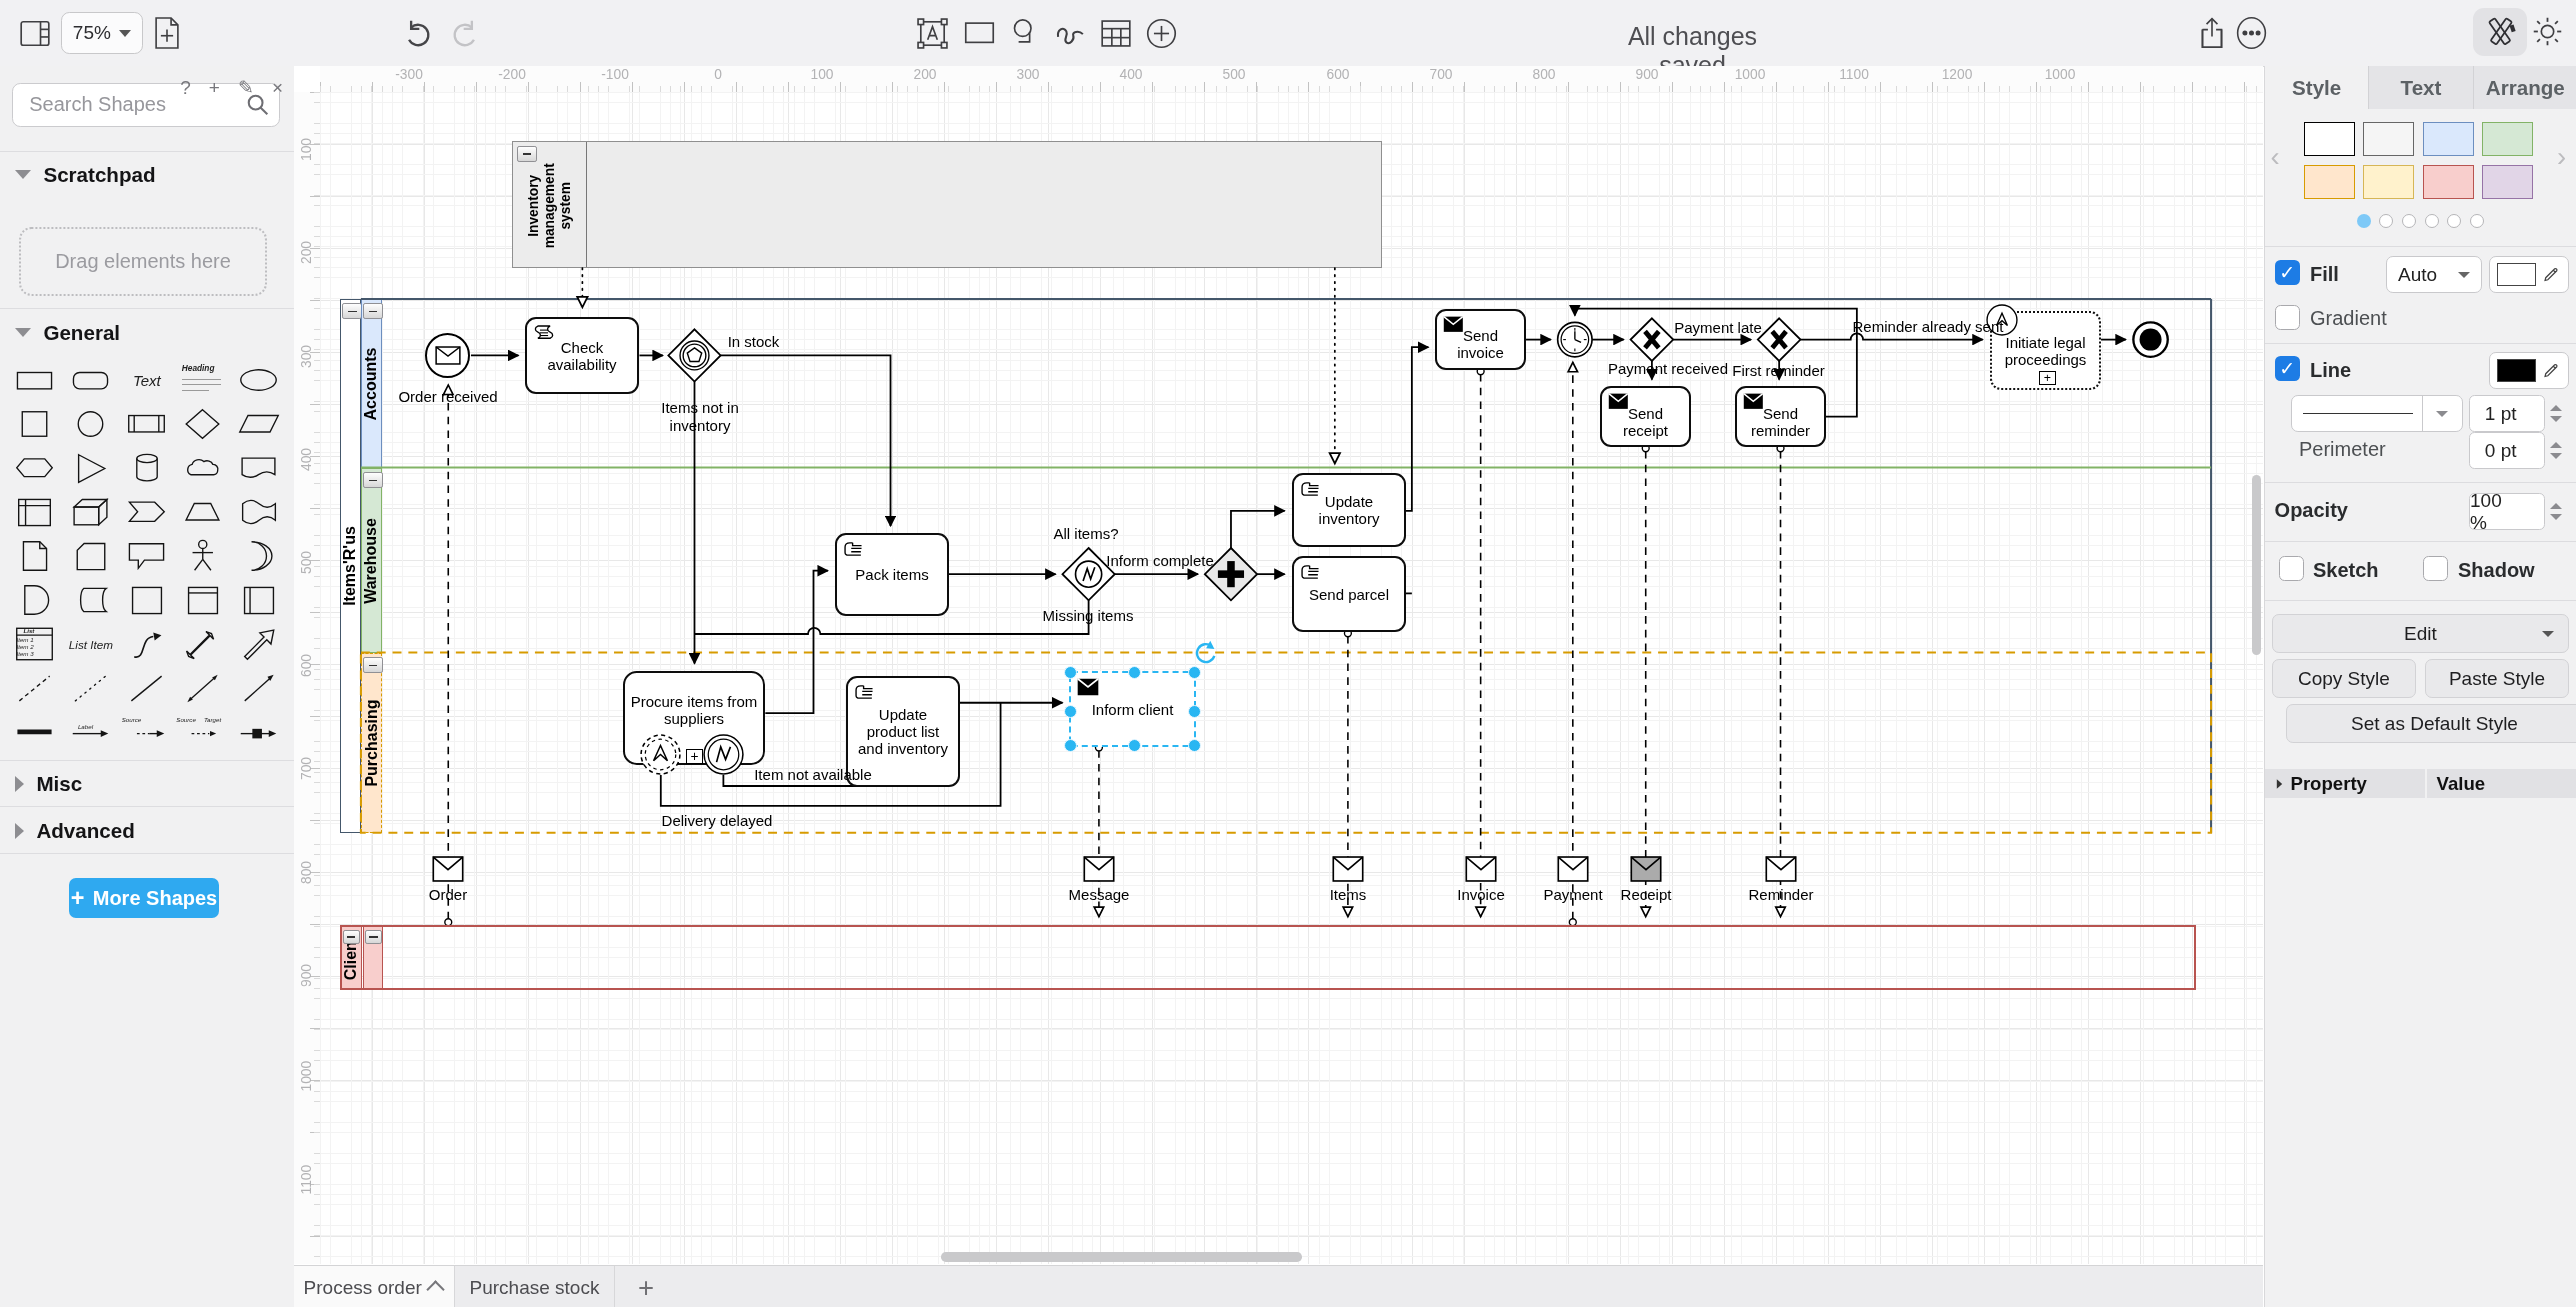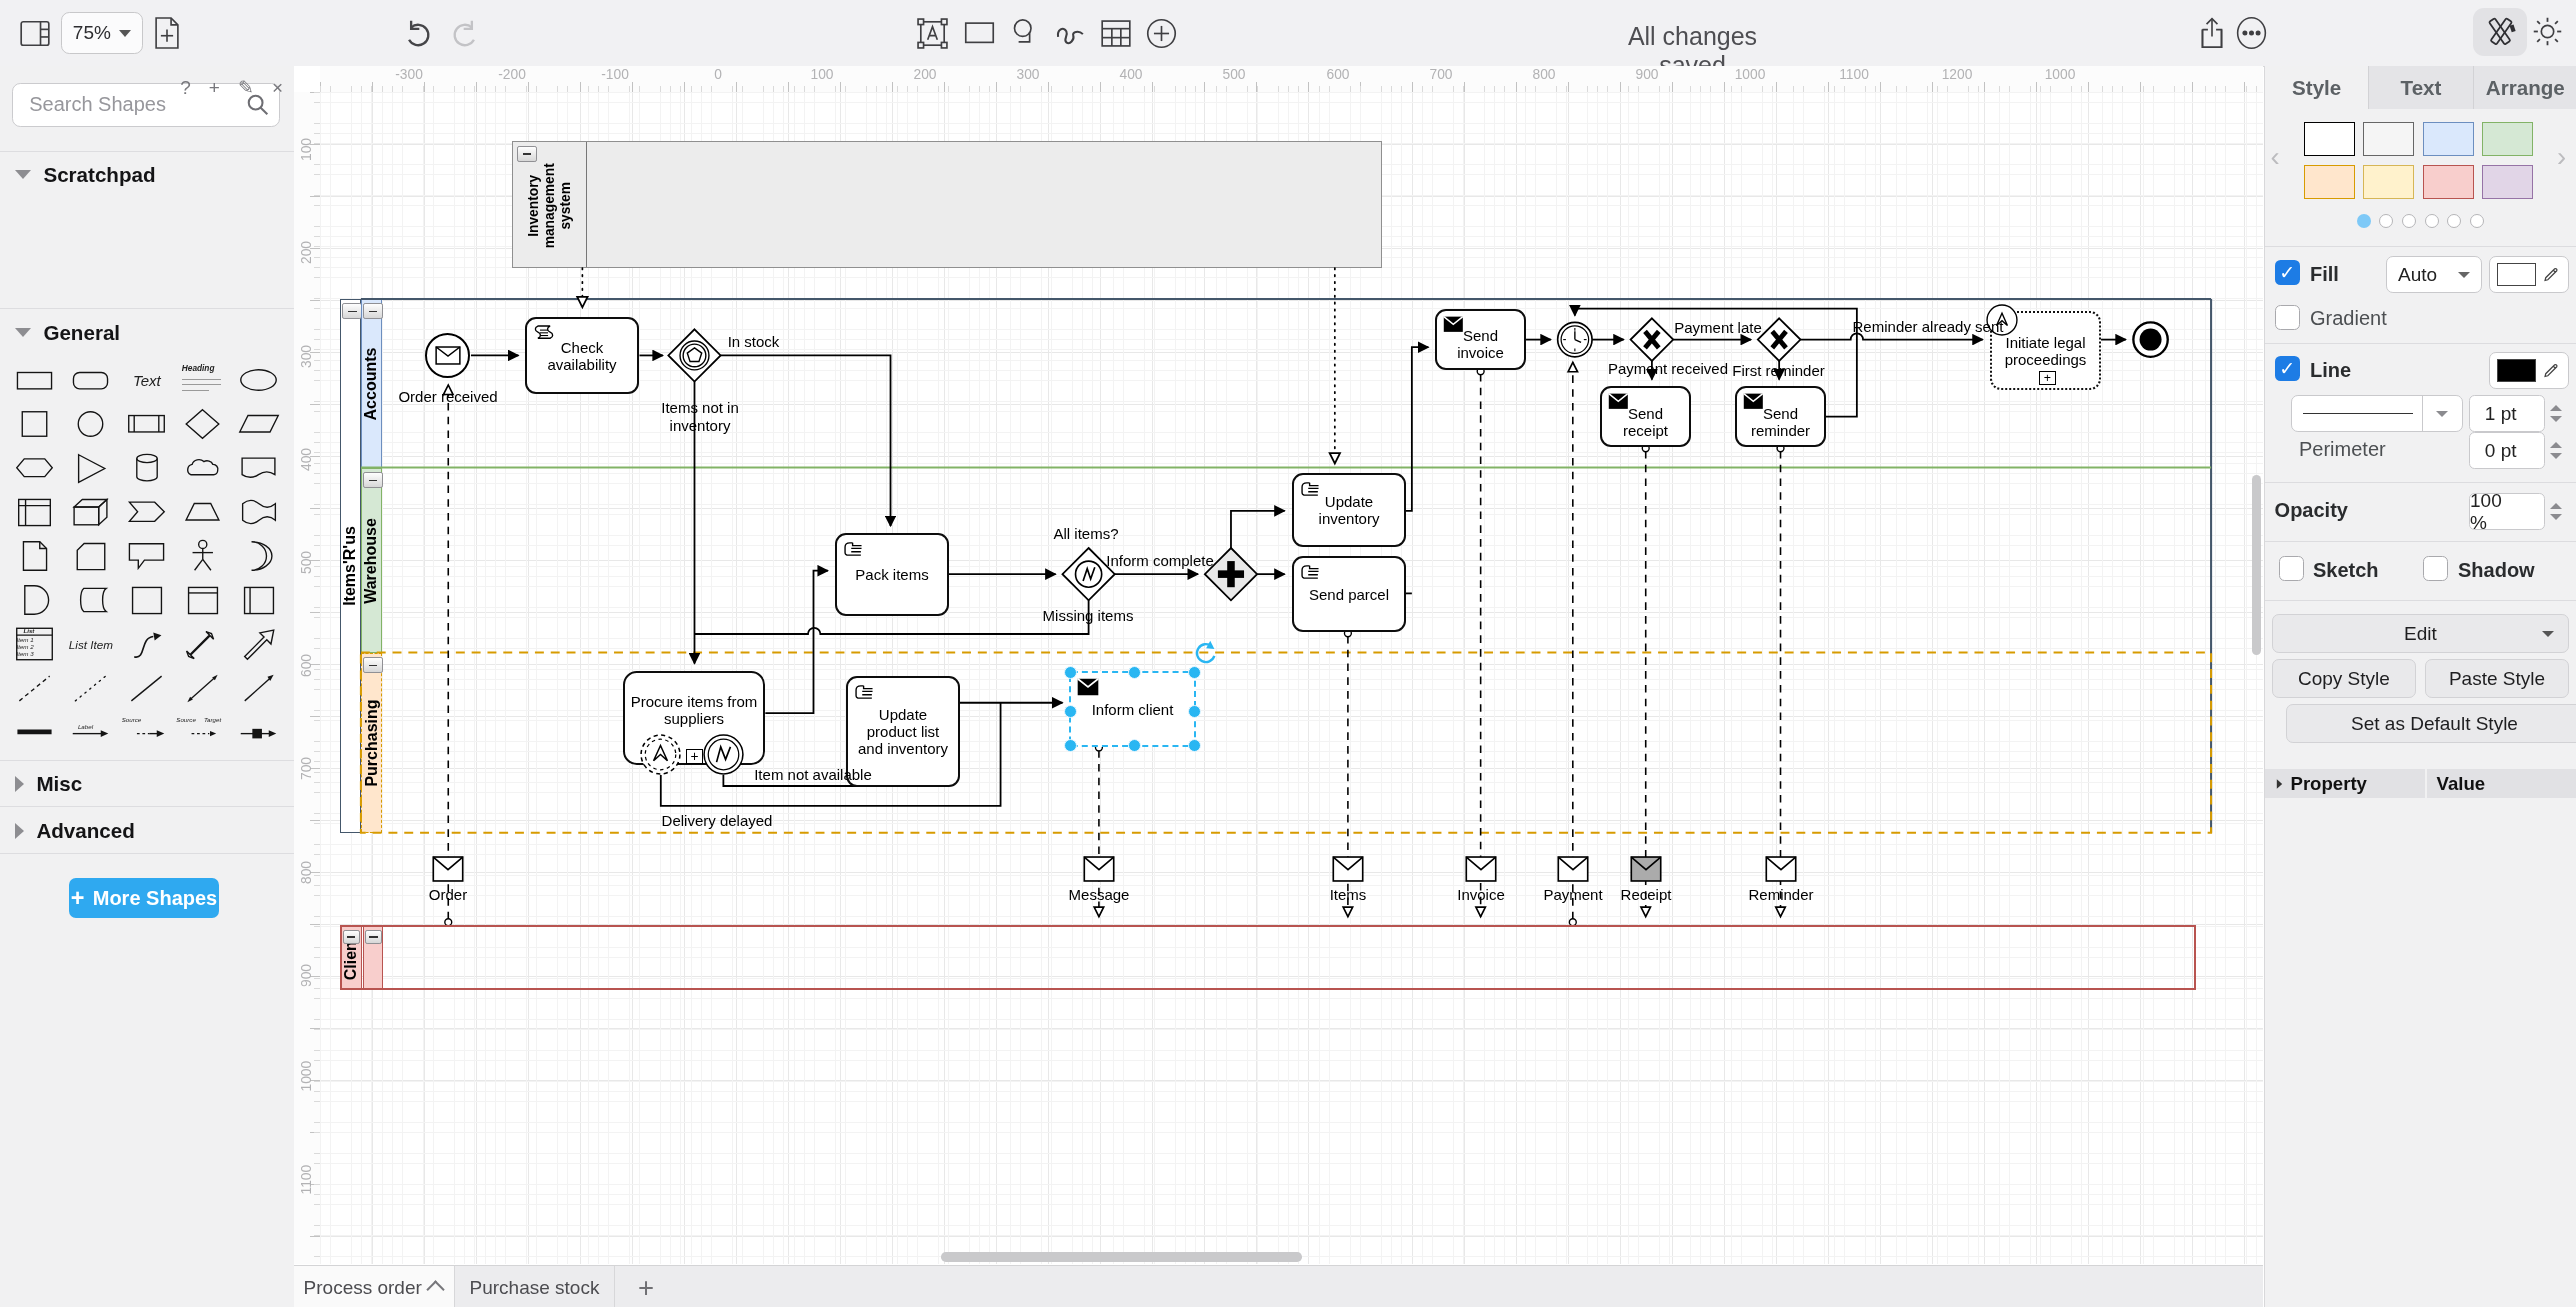--- a/index.html
+++ b/index.html
@@ -233,20 +233,23 @@
     <div class="sb-head" style="top:87px">
       <span class="tri tri-down"></span>
       <span class="lbl">Scratchpad</span>
     </div>
     <div class="scr-icons">
       <span>?</span>
       <span>+</span>
       <span>✎</span>
       <span>×</span>
     </div>
+    <div class="dragzone">
+        <span>Drag elements here</span>
+      </div>
     <div class="sb-div" style="top:242px"></div>
     <div class="sb-head" style="top:245px">
       <span class="tri tri-down"></span>
       <span class="lbl">General</span>
     </div>
 
     <div class="palette">
       <div class="cell">
           <svg width="41" height="30" viewBox="0 0 60 44">
             <rect x="5" y="11" width="50" height="24"></rect>

